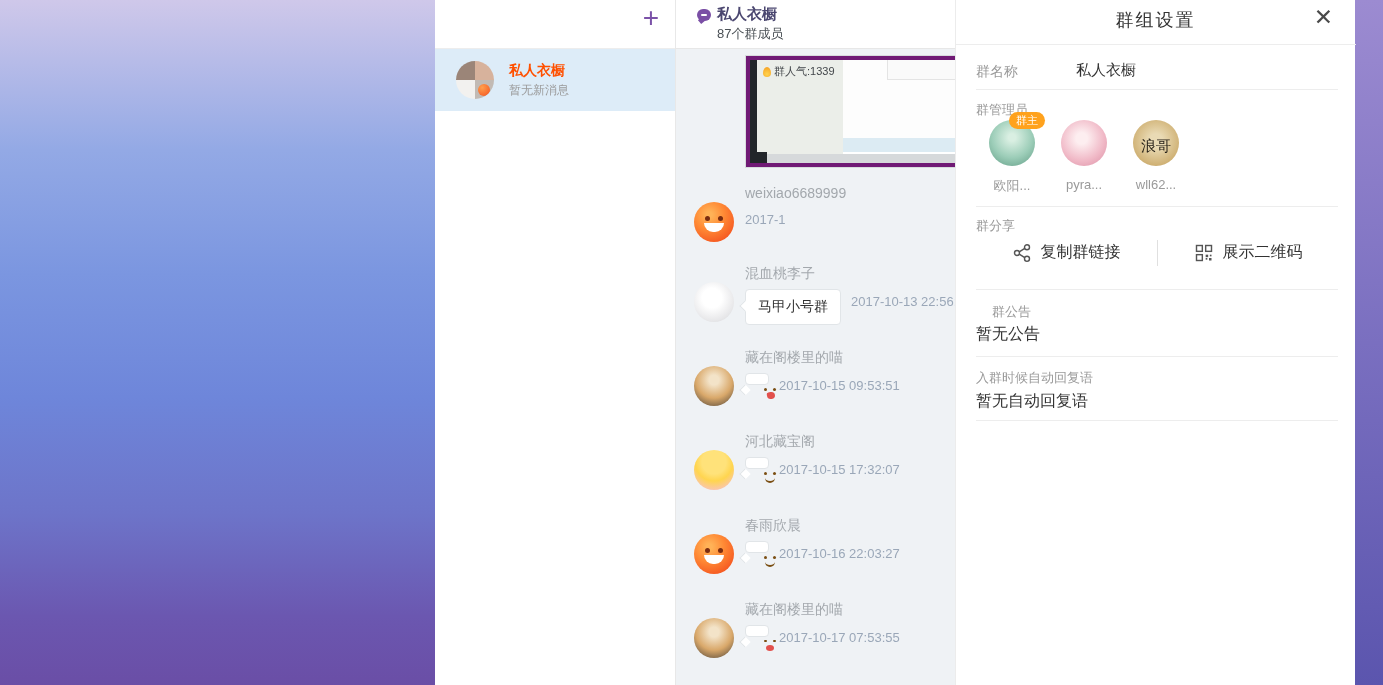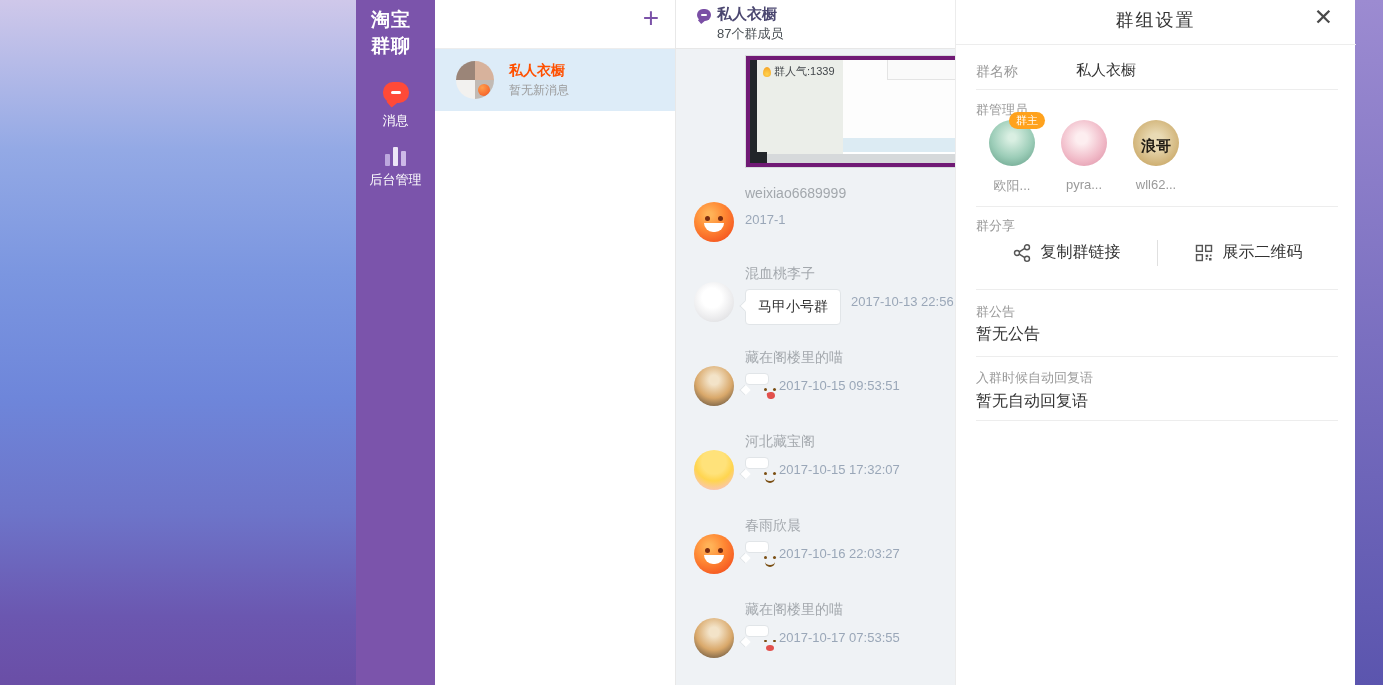--- a/index.html
+++ b/index.html
@@ -97,56 +97,38 @@
   .val { position:absolute; font-size:16px; color:#333; }
   .name-label { left:20px; top:63px; font-size:14px; }
   .name-value { left:120px; top:61px; font-size:15px; }
   .admins-label { left:20px; top:101px; }
   .admin-cell { position:absolute; top:120px; width:60px; text-align:center; cursor:pointer; }
   .ac1{left:26px;} .ac2{left:98px;} .ac3{left:170px;}
   .admin-avatar { position:relative; width:46px; height:46px; border-radius:50%; margin:0 auto; }
   .aa1 { background:radial-gradient(circle at 50% 38%,#d9efe2 10%,#9ccdb8 55%,#5f9a83); }
   .aa2 { background:radial-gradient(circle at 45% 40%,#fdeef0 15%,#f0b8c6 60%,#d98ba2); }
   .aa3 { background:radial-gradient(circle at 50% 45%,#e9dab4 20%,#d0b276 70%,#b2905a); display:flex; align-items:center; justify-content:center; }
-  .aa3 .calli { font-family:"Liberation Serif","DejaVu Serif",serif; font-size:15px; font-weight:bold; color:#211c14;margin-top:6px; }
+  .aa3 .calli { font-family:"Liberation Serif","DejaVu Serif",serif; font-size:15px; font-weight:normal; color:#211c14;margin-top:6px; }
   .owner-badge { position:absolute; top:-8px; left:20px; background:#ffa21d; color:#fff; font-size:11px; padding:1px 7px; border-radius:9px; white-space:nowrap; }
   .admin-name { margin-top:11px; font-size:13px; color:#9a9a9a; }
   .share-label { left:20px; top:217px; }
   .share-row { position:absolute; left:20px; top:238px; width:362px; display:flex; align-items:center; justify-content:center; }
   .share-btn { display:flex; align-items:center; gap:9px; font-size:16px; color:#333; cursor:pointer; padding:4px 8px; }
   .share-div { width:1px; height:26px; background:#e0e0e0; margin:0 28px; }
-  .ann-label { left:20px; top:303px;text-align:center; }
+  .ann-label { left:36px; top:303px;text-align:center; }
   .ann-value { left:20px; top:324px; }
   .ar-label { left:20px; top:369px; }
   .ar-value { left:20px; top:391px; }
 </style>
 </head>
 <body>
 
 <div id="root">
   <div class="right-strip"></div>
 
-  <div class="sidebar">
-    <div class="app-title">
-      <div>淘宝</div>
-      <div>群聊</div>
-    </div>
-    <div class="nav-item nav-msg">
-      <span class="msg-icon"></span>
-      <span class="nav-label">消息</span>
-    </div>
-    <div class="nav-item nav-admin">
-      <span class="bars-icon">
-          <span class="b1"></span>
-          <span class="b2"></span>
-          <span class="b3"></span>
-        </span>
-      <span class="nav-label">后台管理</span>
-    </div>
-  </div>
 
   <div class="list-panel">
     <div class="list-header">
       <span class="add-btn">+</span>
     </div>
     <div class="list-item">
       <div class="li-avatar">
         <div class="collage">
             <i></i>
             <i></i>

